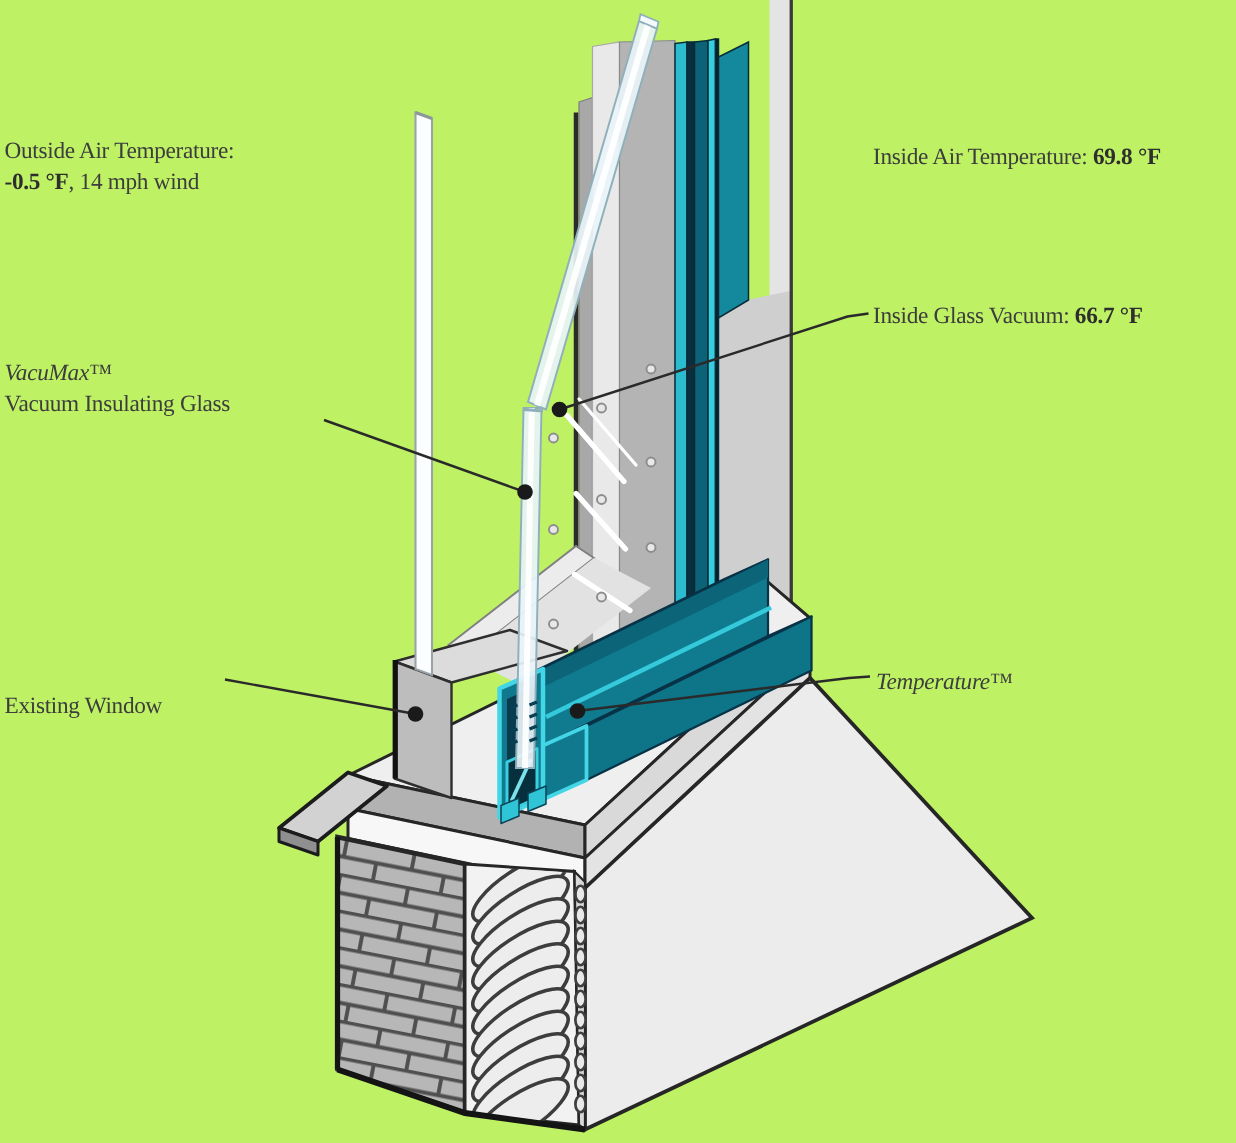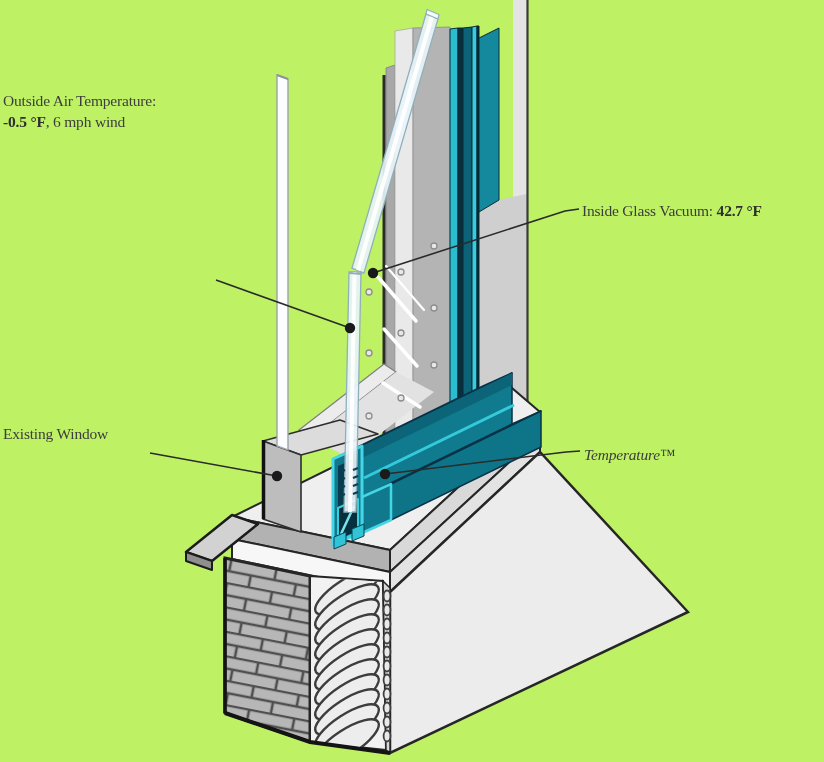--- a/index.html
+++ b/index.html
@@ -174,30 +174,37 @@
   <g fill="#1a1a1a">
     <circle cx="373" cy="273" r="5.2"></circle>
     <circle cx="350" cy="328" r="5.2"></circle>
     <circle cx="277" cy="476" r="5.2"></circle>
     <circle cx="385" cy="474" r="5.2"></circle>
   </g>
 </svg>
 
   <div class="lbl" style="left:3px;top:90px;">
     <span>Outside Air Temperature:</span><br>
-    <b>-0.5 °F</b><span>, 6 mph wind</span>
-  </div>
-
+    <b>-0.5 °F</b><span>, 14 mph wind</span>
+  </div>
+
+  <div class="lbl" style="left:582px;top:94px;">
+    <span>Inside Air Temperature: </span><b>69.8 °F</b>
+  </div>
 
   <div class="lbl" style="left:582px;top:200px;">
-    <span>Inside Glass Vacuum: </span><b>42.7 °F</b>
-  </div>
-
-
-  <div class="lbl" style="left:3px;top:423px;">
+    <span>Inside Glass Vacuum: </span><b>66.7 °F</b>
+  </div>
+
+  <div class="lbl" style="left:3px;top:238px;">
+    <span class="brand">VacuMax™</span><br>
+    <span>Vacuum Insulating Glass</span>
+  </div>
+
+  <div class="lbl" style="left:3px;top:460px;">
     <span>Existing Window</span>
   </div>
 
   <div class="lbl" style="left:584px;top:444px;">
     <span class="brand">Temperature™</span>
   </div>
 
 </div>
 
 </body></html>

